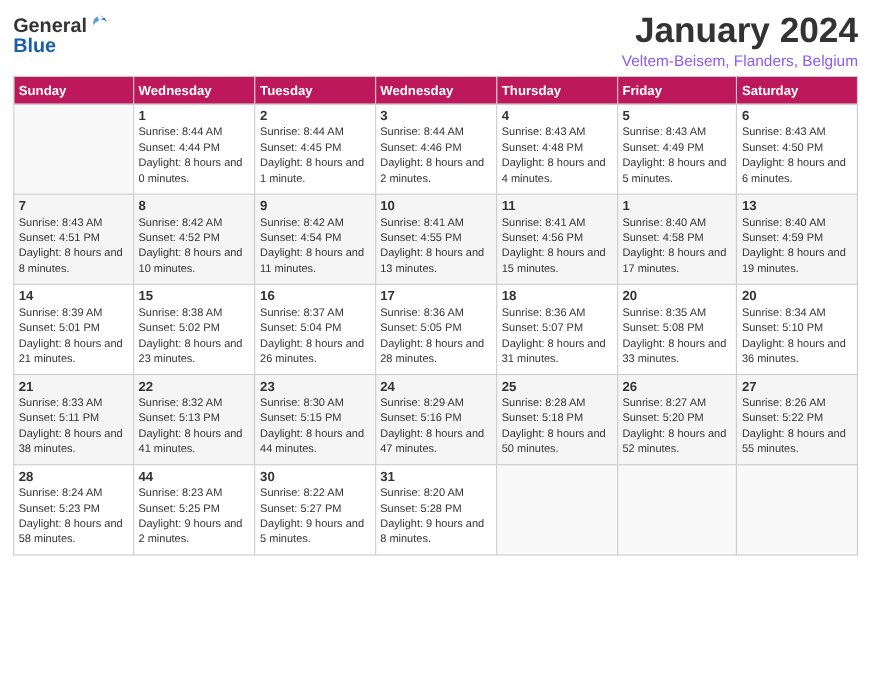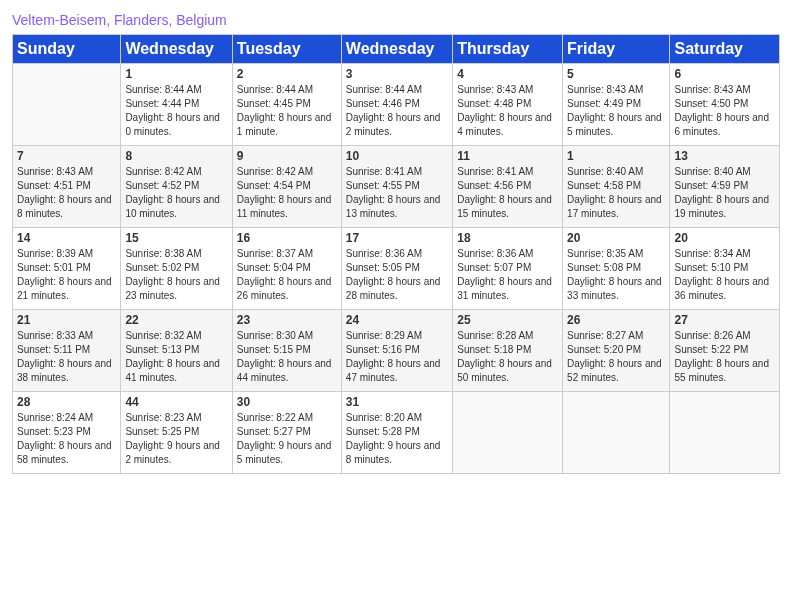--- a/index.html
+++ b/index.html
@@ -52,25 +52,25 @@
       font-size: 14px;
       color: #8b5cf6;
       margin-top: 2px;
     }
     .calendar {
       width: 100%;
       border-collapse: collapse;
       font-size: 10px;
     }
     .calendar thead tr th {
-      background-color: #1d4ed8;
+      background-color: #be185d;
       color: #fff;
       padding: 5px 4px;
       text-align: left;
-      font-size: 16px;
+      font-size: 12px;
       font-weight: bold;
       border: 1px solid #ccc;
     }
     .calendar tbody tr td {
       border: 1px solid #ccc;
       vertical-align: top;
       padding: 3px 4px;
       width: 113px;
       min-height: 75px;
       height: 82px;
@@ -94,21 +94,32 @@
     }
     .week-row:nth-child(even) td {
       background: #f5f5f5;
     }
   </style>
 </head>
 <body>
 
 <div class="container">
   <div class="header">
+    <div class="logo">
+      <div style="display:flex;align-items:center;">
+        <span class="logo-general">General</span>
+        <svg width="18" height="18" viewBox="0 0 18 18" style="margin-left:2px;margin-top:-4px;">
+          <path d="M9 2 C12 2, 16 5, 16 9 C16 7, 13 5, 10 6 L14 4 C12 3, 10 2, 9 2Z" fill="#1a5fa8"></path>
+          <path d="M8 3 C5 4, 3 7, 4 11 C5 9, 7 7, 9 7Z" fill="#5a9fd4"></path>
+        </svg>
+      </div>
+      <span class="logo-blue">Blue</span>
+    </div>
     <div class="title-block">
+      <div class="month-title">January 2024</div>
       <div class="subtitle">Veltem-Beisem, Flanders, Belgium</div>
     </div>
   </div>
 
   <table class="calendar">
     <thead>
       <tr>
       <th>Sunday</th>
           <th>Wednesday</th>
           <th>Tuesday</th>

